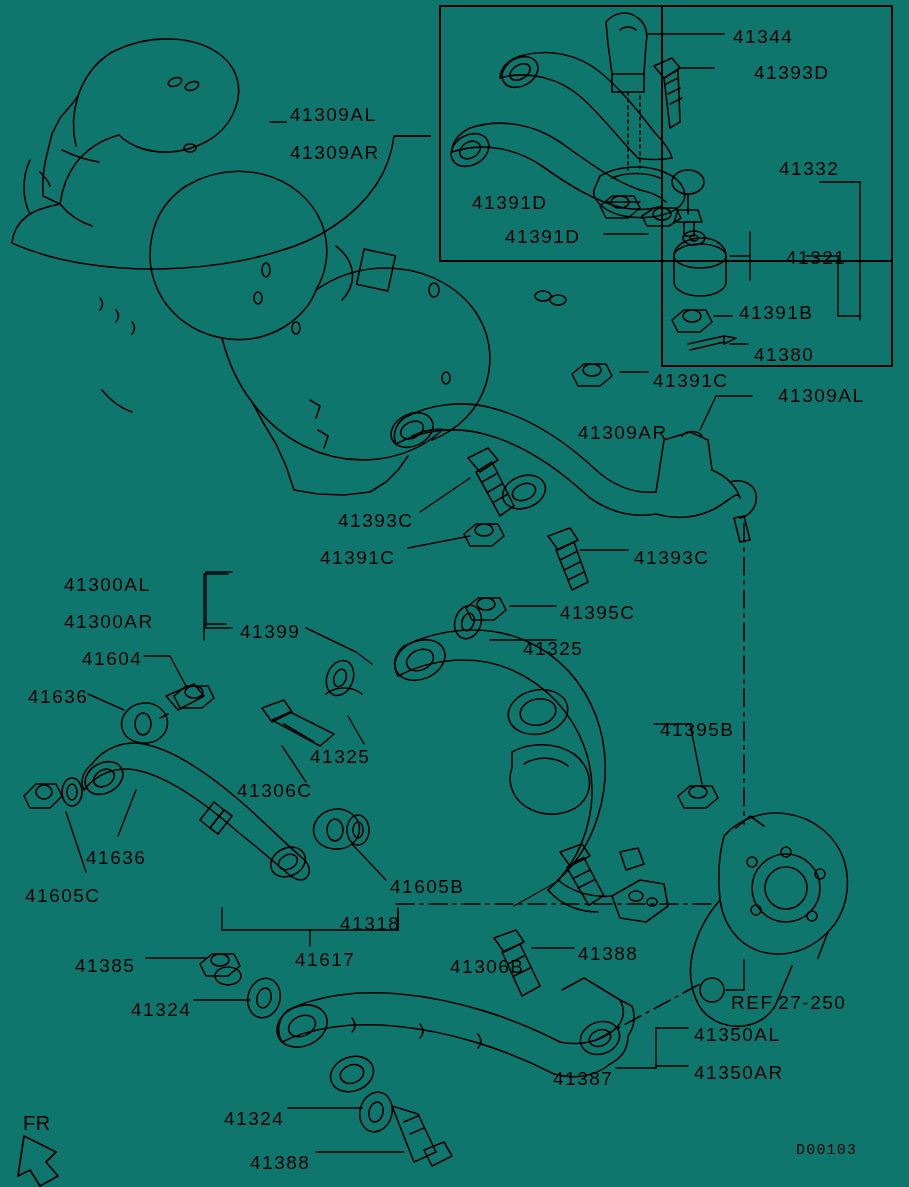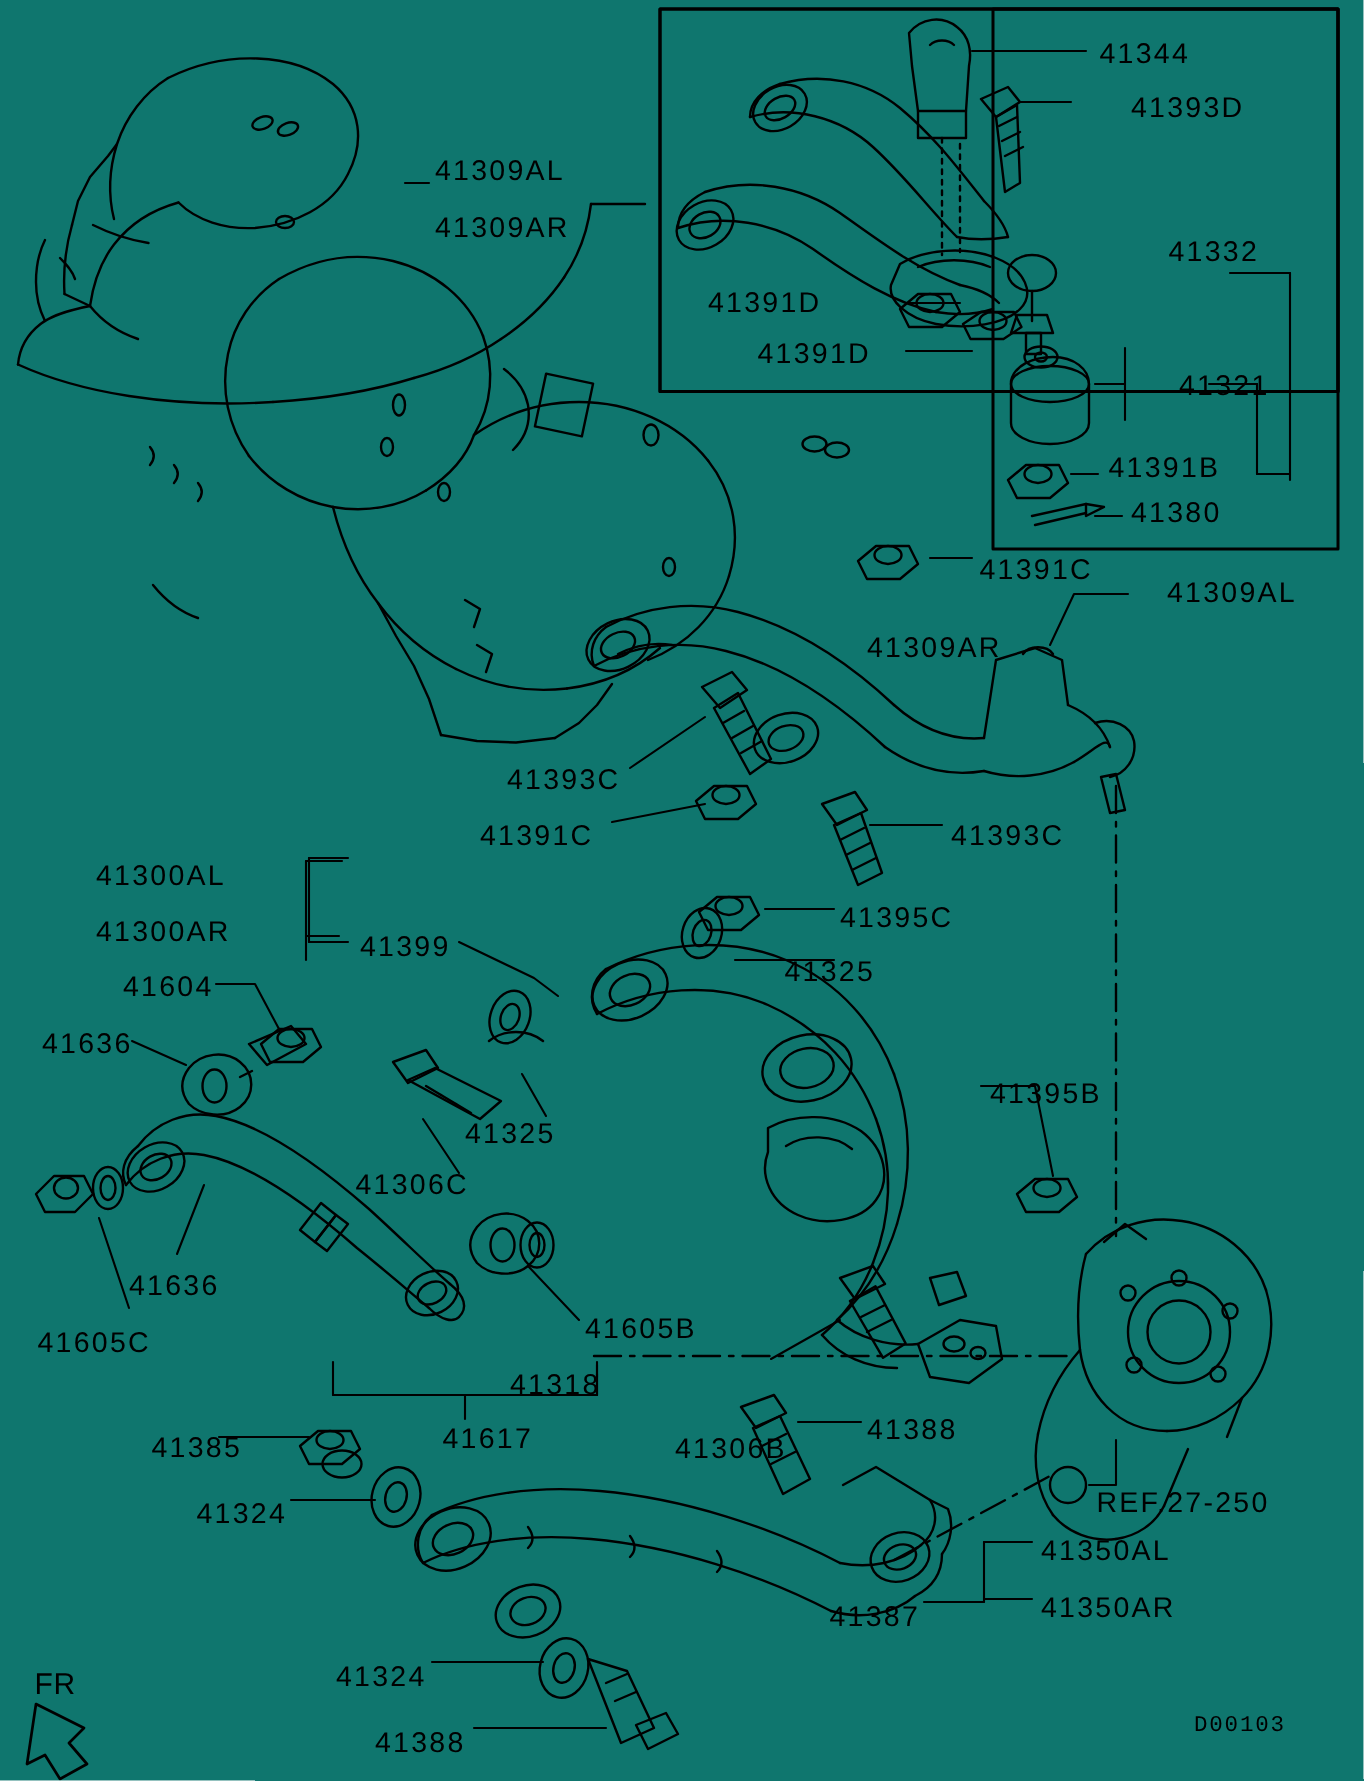--- a/index.html
+++ b/index.html
@@ -431,21 +431,21 @@
   <div id="labels">
       <div class="lbl" style="left: 733px; top: 26px;">41344</div>
       <div class="lbl" style="left: 722px; top: 62px; margin-left: 32px;">41393D</div>
       <div class="lbl" style="left: 290px; top: 104px;">41309AL</div>
       <div class="lbl" style="left: 290px; top: 142px;">41309AR</div>
       <div class="lbl" style="left: 779px; top: 158px;">41332</div>
       <div class="lbl" style="left: 472px; top: 192px;">41391D</div>
       <div class="lbl" style="left: 505px; top: 226px;">41391D</div>
       <div class="lbl" style="left: 757px; top: 247px; margin-left: 29px;">41321</div>
       <div class="lbl" style="left: 739px; top: 302px;">41391B</div>
-      <div class="lbl" style="left: 754px; top: 332px;">41380</div>
+      <div class="lbl" style="left: 754px; top: 344px;">41380</div>
       <div class="lbl" style="left: 653px; top: 370px;">41391C</div>
       <div class="lbl" style="left: 778px; top: 385px;">41309AL</div>
       <div class="lbl" style="left: 578px; top: 422px;">41309AR</div>
       <div class="lbl" style="left: 338px; top: 510px;">41393C</div>
       <div class="lbl" style="left: 320px; top: 547px;">41391C</div>
       <div class="lbl" style="left: 634px; top: 547px;">41393C</div>
       <div class="lbl" style="left: 64px; top: 574px;">41300AL</div>
       <div class="lbl" style="left: 560px; top: 602px;">41395C</div>
       <div class="lbl" style="left: 64px; top: 611px;">41300AR</div>
       <div class="lbl" style="left: 240px; top: 621px;">41399</div>
@@ -455,21 +455,21 @@
       <div class="lbl" style="left: 660px; top: 719px;">41395B</div>
       <div class="lbl" style="left: 310px; top: 746px;">41325</div>
       <div class="lbl" style="left: 237px; top: 780px;">41306C</div>
       <div class="lbl" style="left: 86px; top: 847px;">41636</div>
       <div class="lbl" style="left: 390px; top: 876px;">41605B</div>
       <div class="lbl" style="left: 25px; top: 885px;">41605C</div>
       <div class="lbl" style="left: 340px; top: 913px;">41318</div>
       <div class="lbl" style="left: 450px; top: 940px; margin-top: 16px;">41306B</div>
       <div class="lbl" style="left: 578px; top: 943px;">41388</div>
       <div class="lbl" style="left: 295px; top: 949px;">41617</div>
-      <div class="lbl" style="left: 101px; top: 955px; text-align: right;">41385</div>
+      <div class="lbl" style="left: 75px; top: 955px; text-align: right;">41385</div>
       <div class="lbl" style="left: 131px; top: 999px;">41324</div>
       <div class="lbl" style="left: 731px; top: 992px;">REF.27-250</div>
       <div class="lbl" style="left: 694px; top: 1024px;">41350AL</div>
       <div class="lbl" style="left: 553px; top: 1068px;">41387</div>
       <div class="lbl" style="left: 694px; top: 1062px;">41350AR</div>
       <div class="lbl" style="left: 224px; top: 1108px;">41324</div>
       <div class="lbl" style="left: 250px; top: 1152px;">41388</div>
       <div class="lbl fr" style="left: 23px; top: 1112px;">FR</div>
       <div class="lbl code" style="left: 796px; top: 1142px;">D00103</div>
     </div>

